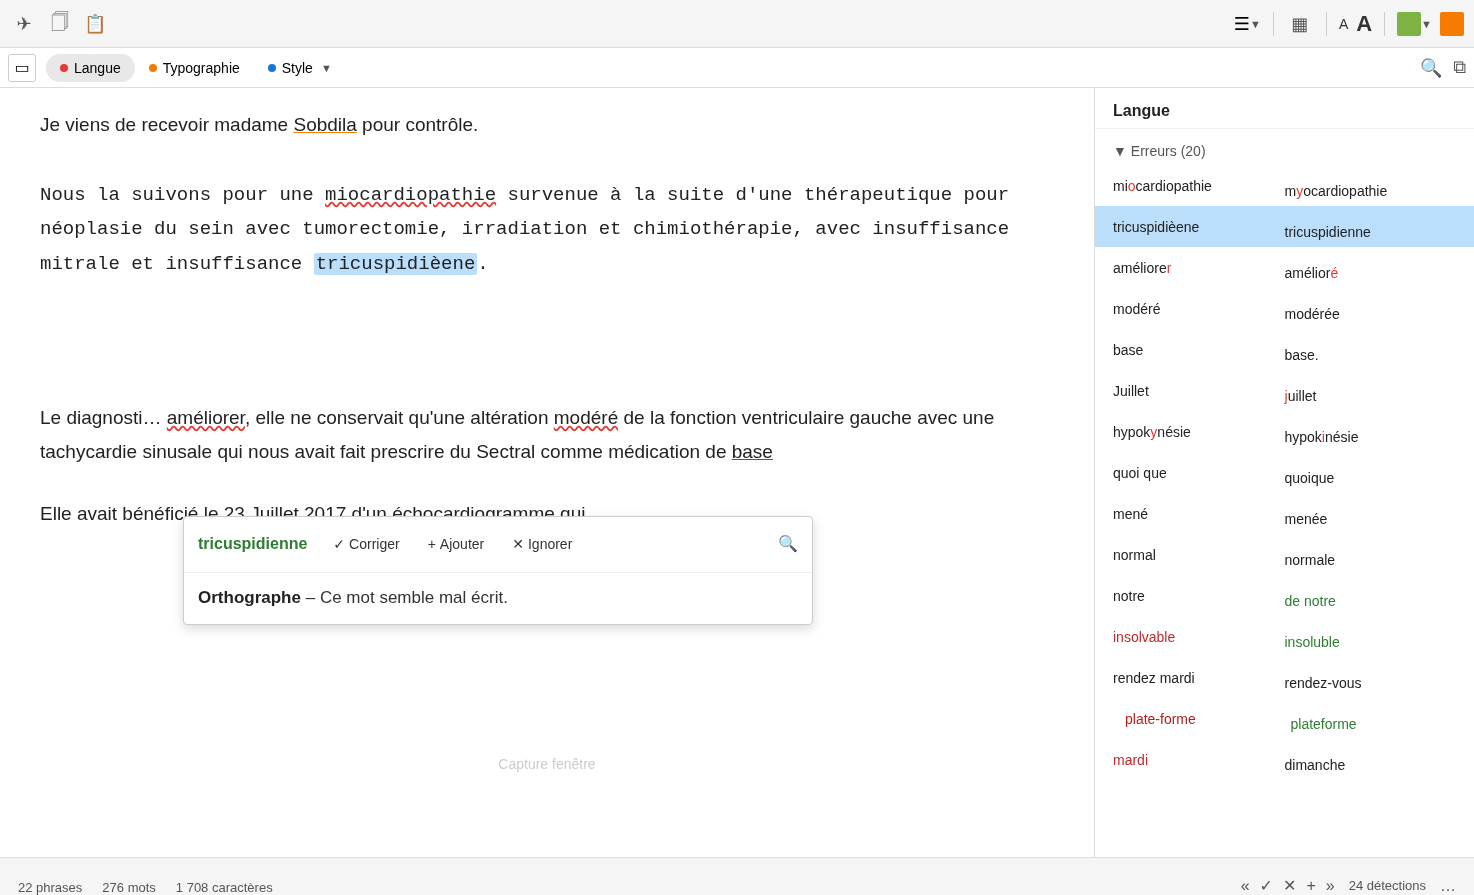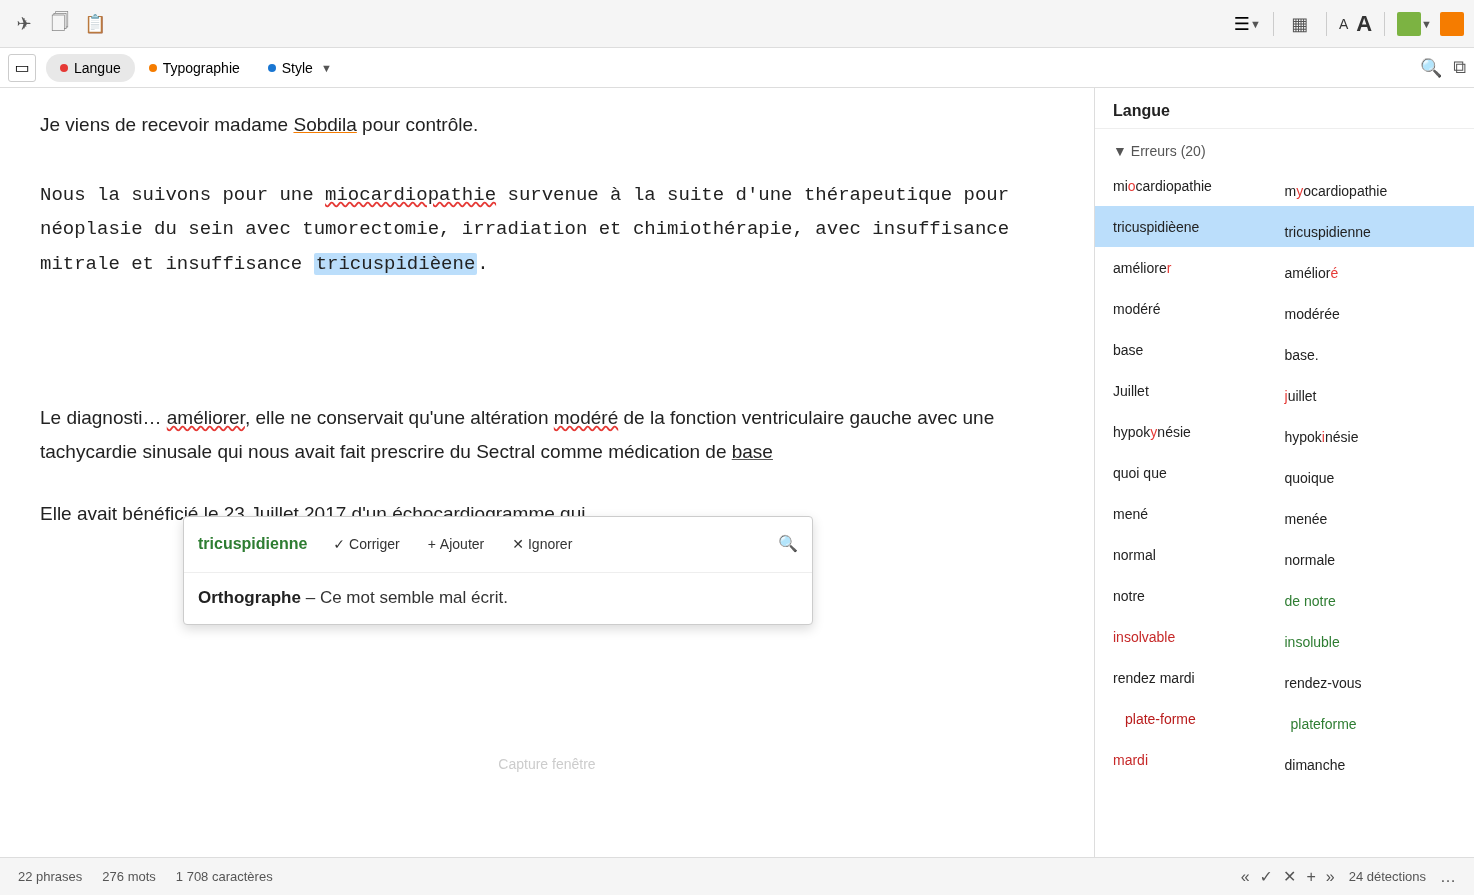--- a/index.html
+++ b/index.html
@@ -61,21 +61,21 @@
     .popup { background: #fff; border: 1px solid #ccc; border-radius: 4px; box-shadow: 0 4px 12px rgba(0,0,0,0.15); width: 630px; }
     .popup-top { display: flex; align-items: center; padding: 10px 14px; gap: 8px; border-bottom: 1px solid #eee; }
     .popup-suggestion { color: #2e7d32; font-size: 16px; font-weight: 600; margin-right: 8px; }
     .popup-btn { display: flex; align-items: center; gap: 4px; padding: 5px 10px; border-radius: 4px; cursor: pointer; font-size: 14px; color: #333; }
     .popup-btn-icon { font-size: 14px; }
     .popup-search { margin-left: auto; font-size: 16px; cursor: pointer; color: #555; }
     .popup-bottom { padding: 10px 14px; font-size: 17px; color: #333; }
     .popup-bold { font-weight: bold; color: #222; }
 
     
-    .statusbar { height: 38px; background: #f5f5f5; border-top: 1px solid #ddd; display: flex; align-items: center; padding: 0 18px; font-size: 13px; color: #555; gap: 20px; }
+    .statusbar { height: 38px; background: #f5f5f5; border-top: 1px solid #ddd; display: flex; align-items: flex-end; padding: 0 18px; font-size: 13px; color: #555; gap: 20px; }
     .statusbar-right { margin-left: auto; display: flex; align-items: center; gap: 14px; }
     .nav-controls { display: flex; align-items: center; gap: 10px; }
     .nav-btn { font-size: 16px; cursor: pointer; color: #555; }
 
     
     .doc-area::-webkit-scrollbar { width: 12px; }
     .doc-area::-webkit-scrollbar-track { background: #f0f0f0; }
     .doc-area::-webkit-scrollbar-thumb { background: #ccc; border-radius: 6px; }
 
     .sidebar-content::-webkit-scrollbar { width: 8px; }

